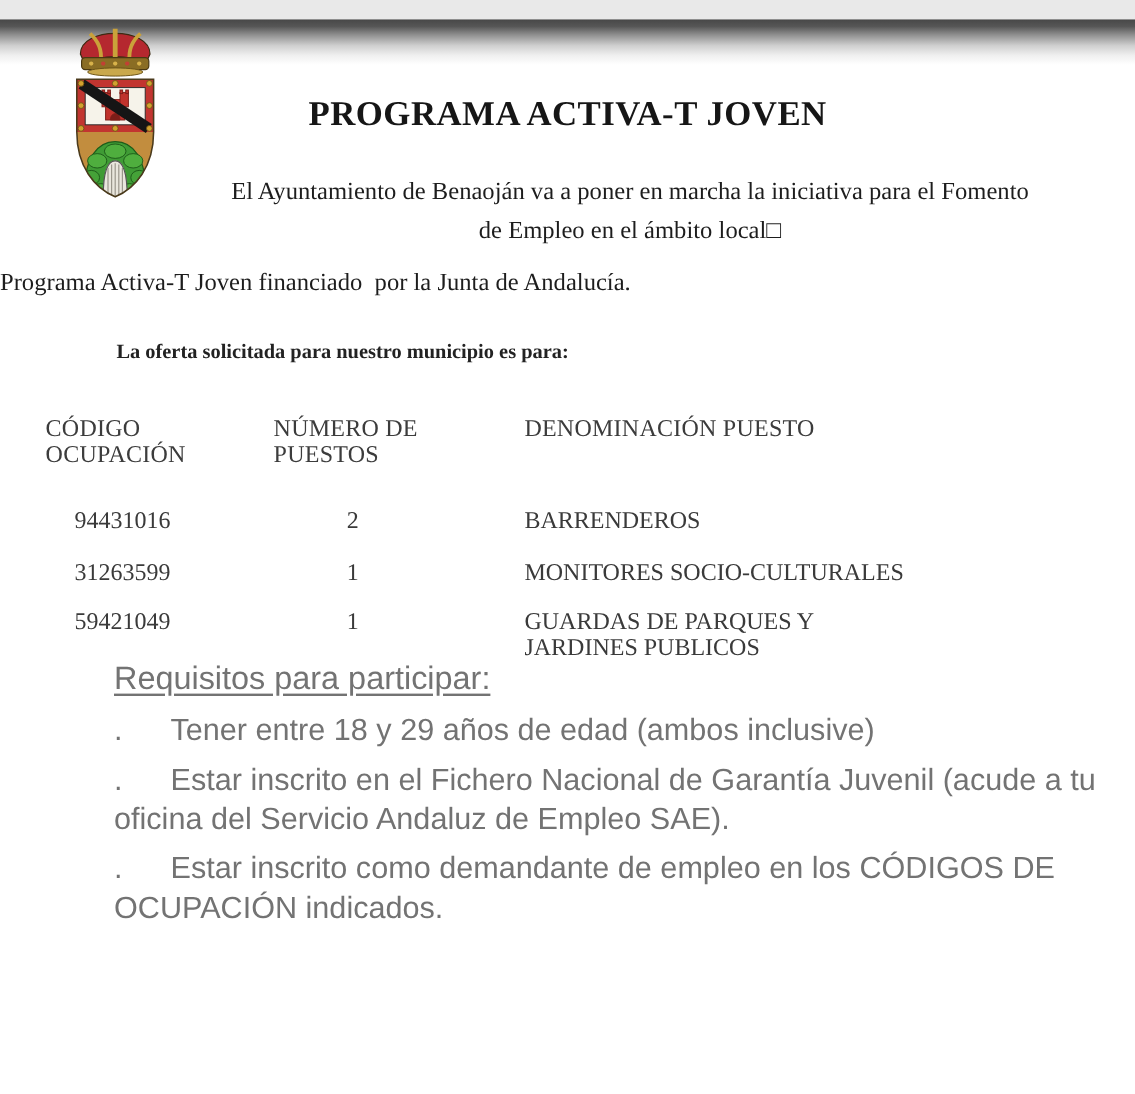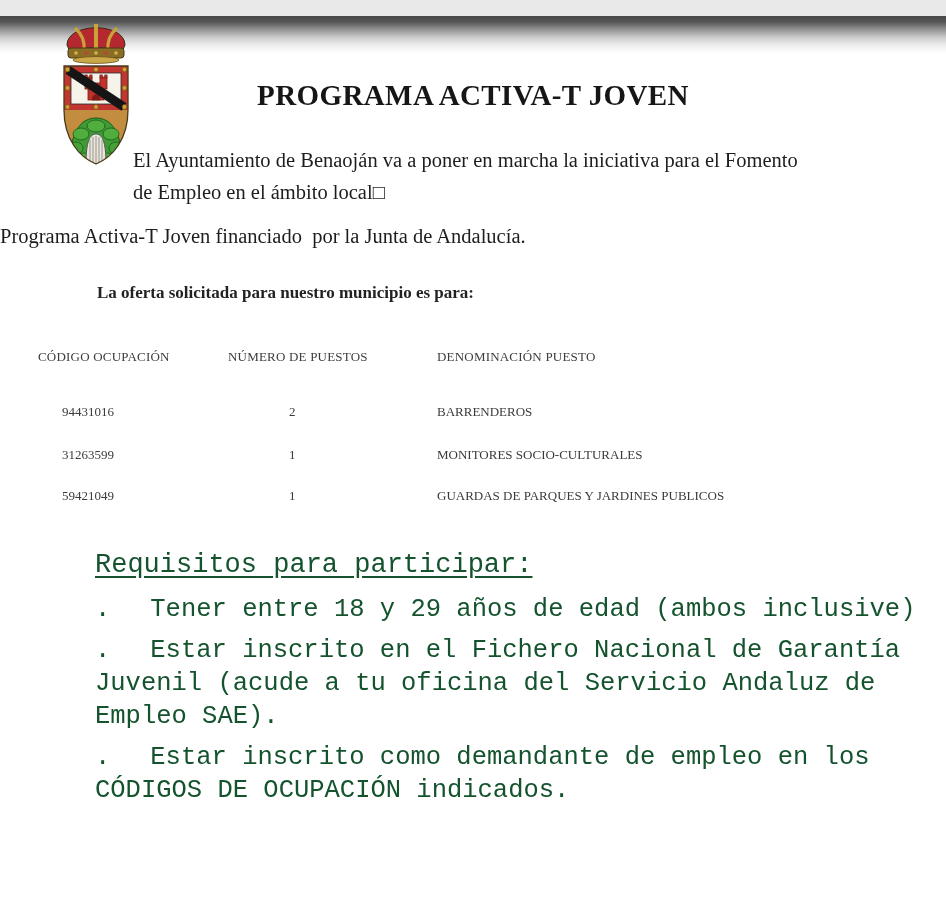--- a/index.html
+++ b/index.html
@@ -19,46 +19,46 @@
   }
   .crest{position:absolute;left:55px;top:2px;width:82px;height:148px;}
   .page-title{
     position:absolute;top:63px;left:0;width:946px;
     text-align:center;
     font-size:29px;font-weight:bold;letter-spacing:0.4px;
     color:#161616;white-space:pre;
   }
   .intro{
     position:absolute;top:128px;left:133px;width:784px;
-    text-align:left;font-size:20.5px;line-height:32px;color:#1d1d1d;
+    text-align:center;font-size:20.5px;line-height:32px;color:#1d1d1d;
   }
   .intro div{white-space:pre;}
   .funding{
     position:absolute;top:209px;left:0;width:946px;
     text-align:left;font-size:20.5px;color:#1d1d1d;white-space:pre;
   }
   .offer-heading{
     position:absolute;top:267px;left:97px;
     font-size:17px;font-weight:bold;color:#222222;
   }
   .jobs-table{
     position:absolute;top:330px;left:38px;width:880px;
-    font-size:13px;color:#3a3a3a;
+    font-size:20px;color:#3a3a3a;
   }
   .t-row{display:grid;grid-template-columns:190px 209px 340px;line-height:22px;}
   .t-head{letter-spacing:0.2px;color:#3c3c3c;}
   .t-r1{margin-top:33px;}
   .t-r2{margin-top:21px;}
   .t-r3{margin-top:19px;}
   .cell-codigo{padding-left:24px;}
   .cell-puestos{padding-left:61px;}
   .req{
     position:absolute;top:533px;left:95px;width:830px;
-    font-family:Liberation Mono, monospace;
-    font-size:25.5px;color:#14532d;line-height:33px;
+    font-family:Liberation Sans, sans-serif;
+    font-size:25.5px;color:#737373;line-height:33px;
   }
   .req-heading{
     font-size:27px;text-decoration:underline;
     text-underline-offset:4px;margin-bottom:11px;
   }
   .req-item{margin-top:8px;}
   .req-item.first{margin-top:10px;}
   .req-gap{display:inline-block;width:40px;}
 </style>
 </head>

